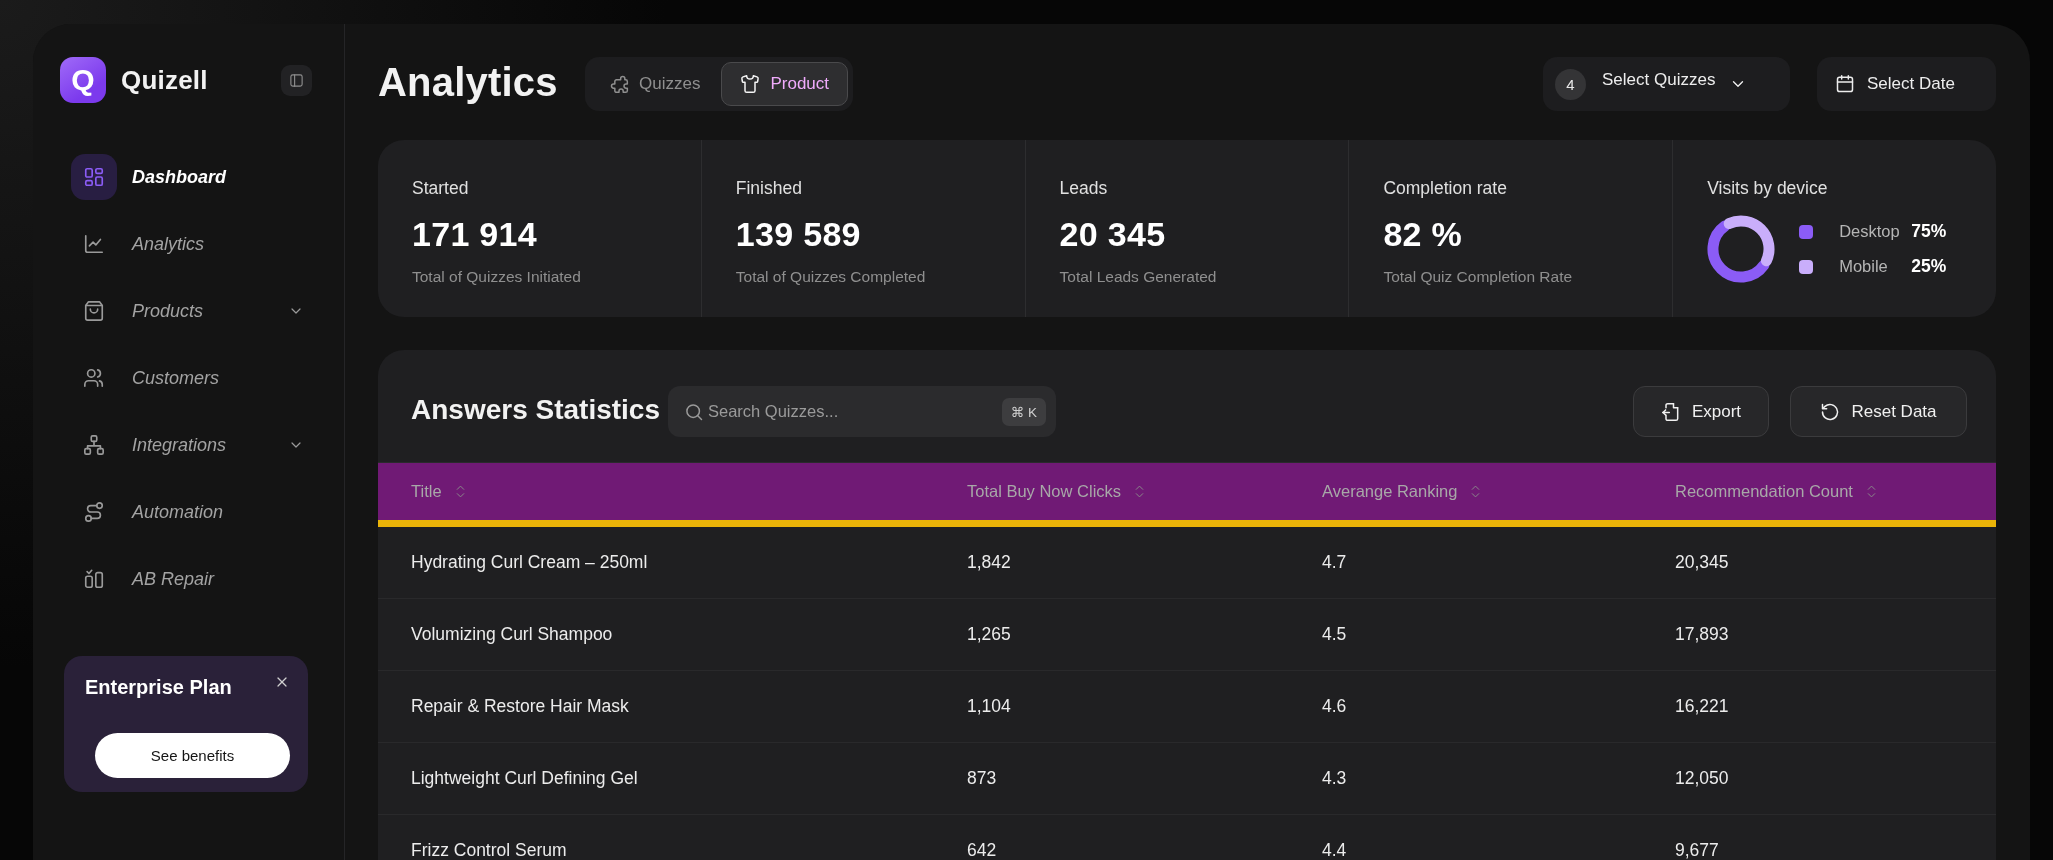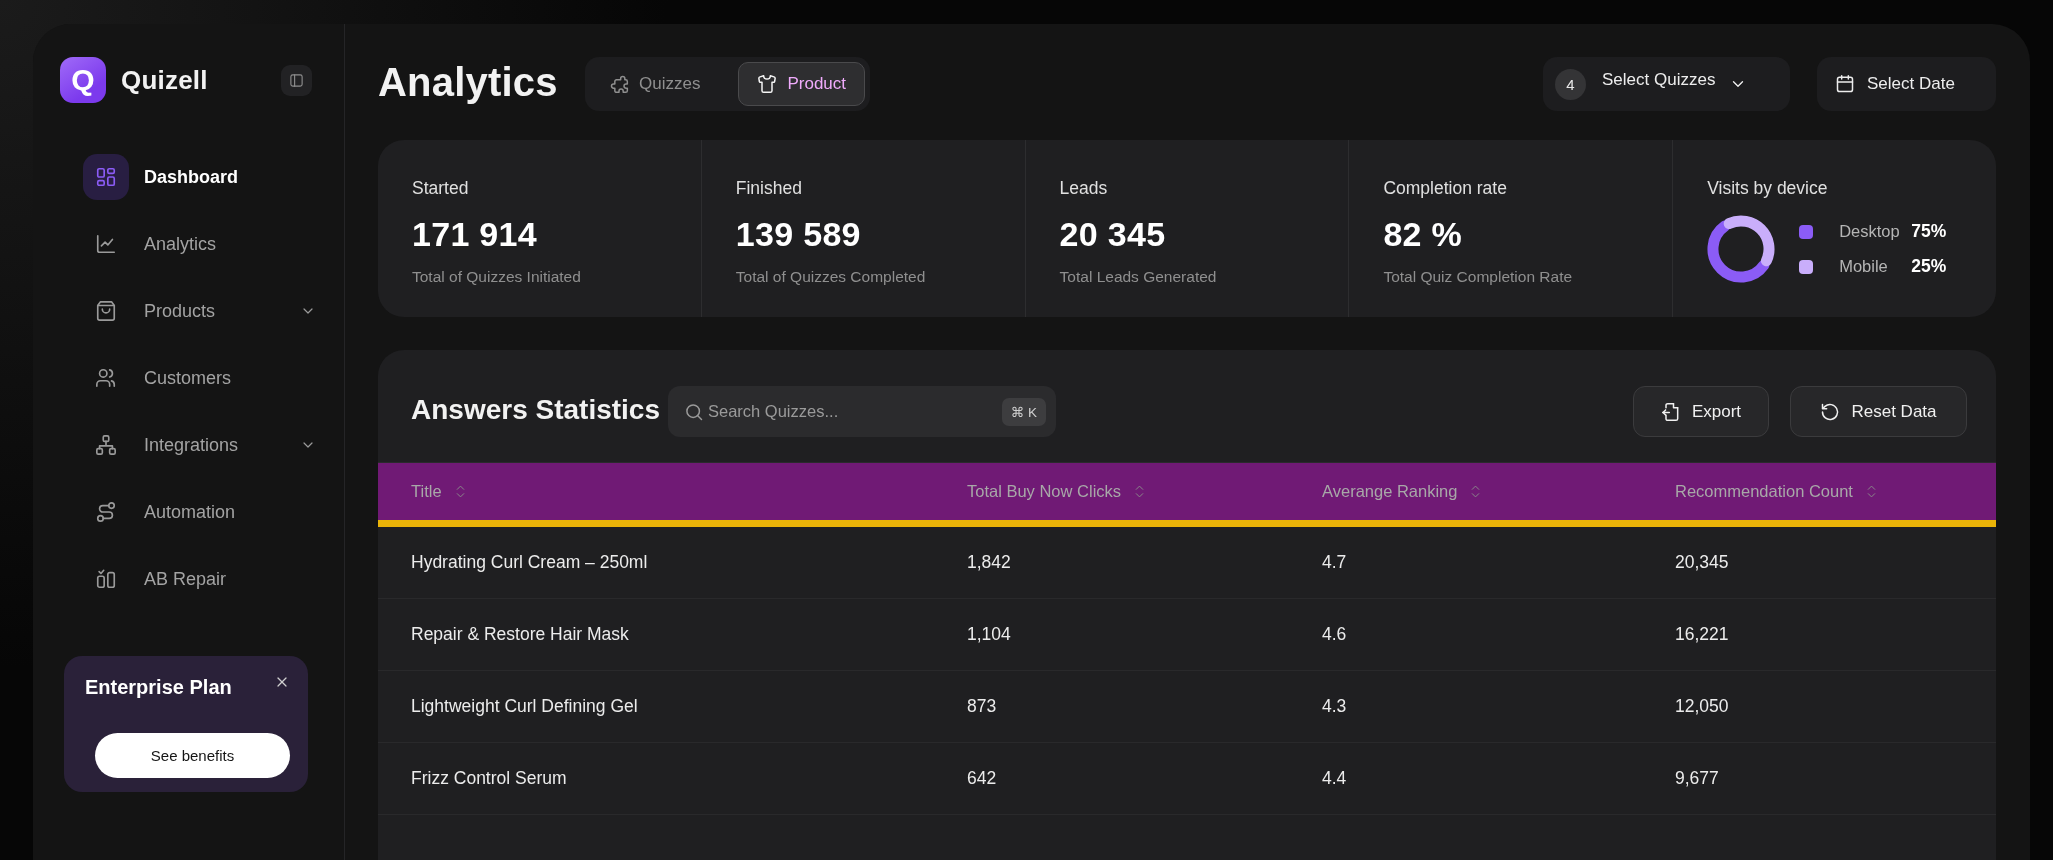--- a/index.html
+++ b/index.html
@@ -26,21 +26,21 @@
     width:46px; height:46px; border-radius:13px;
     background:linear-gradient(145deg,#a06bf8 0%,#7c3aed 70%);
     display:flex; align-items:center; justify-content:center;
     font-size:30px; font-weight:800; color:#ffffff;
   }
   .logo-name { margin-left:15px; font-size:26px; font-weight:700; letter-spacing:.2px; }
   .collapse-btn {
     position:absolute; right:6px; top:8px; width:31px; height:31px; border-radius:9px;
     background:#222224; display:flex; align-items:center; justify-content:center; cursor:pointer;
   }
-  .nav { position:absolute; left:16px; top:130px; width:100%; }
+  .nav { position:absolute; left:4px; top:130px; width:100%;font-style:italic; }
   .nav-item { position:relative; height:46px; margin-bottom:21px; display:flex; align-items:center; padding-left:34px; cursor:pointer; }
   .nav-icon-box { width:46px; height:46px; border-radius:14px; display:flex; align-items:center; justify-content:center; flex:0 0 46px; }
   .nav-item.active .nav-icon-box { background:#281e42; }
   .nav-item svg { stroke:#9a9a9a; }
   .nav-item.active svg { stroke:#8b5cf6; }
   .nav-label { margin-left:15px; font-size:18px; color:#a3a3a3; }
   .nav-item.active .nav-label { color:#ffffff; font-weight:600; }
   .nav-chevron { position:absolute; right:44px; top:50%; transform:translateY(-50%); display:flex; }
   
   .plan-card {
@@ -51,21 +51,21 @@
   .plan-close { position:absolute; right:16px; top:16px; width:20px; height:20px; display:flex; align-items:center; justify-content:center; cursor:pointer; }
   .plan-btn {
     position:absolute; left:31px; right:18px; bottom:14px; height:45px; border-radius:23px;
     background:#ffffff; border:none; font-family:inherit; font-size:15px; font-weight:500; color:#151515;
     display:flex; align-items:center; justify-content:center; cursor:pointer;
   }
   
   .page-title { position:absolute; left:345px; top:36px; font-size:40px; font-weight:700; letter-spacing:.2px; }
   .tab-group {
     position:absolute; left:552px; top:33px; height:54px; border-radius:14px;
-    background:#1d1d1f; display:flex; align-items:center; padding:5px; gap:19px;
+    background:#1d1d1f; display:flex; align-items:center; padding:5px; gap:2px;
   }
   .tab { display:flex; align-items:center; gap:10px; padding:0 18px; height:44px; border-radius:10px; font-size:17px; color:#8f8f8f; cursor:pointer; border:1px solid transparent; }
   .tab svg { stroke:#8f8f8f; }
   .tab.active { background:#2e2e30; border-color:#4a4a4c; color:#f0abfc; }
   .tab.active svg { stroke:#f5f5f5; }
   .hdr-btn {
     position:absolute; top:33px; height:54px; border-radius:14px; background:#1d1d1f;
     display:flex; align-items:center; cursor:pointer; font-size:17px; color:#ededed;
   }
   .btn-select-quizzes { left:1510px; width:247px; padding:0 20px 0 12px; }
@@ -381,20 +381,26 @@
     </div>
 
     <div class="table-body">
       <div class="tr grid-row">
         <div class="td-title">Hydrating Curl Cream – 250ml</div>
         <div>1,842</div>
         <div>4.7</div>
         <div>20,345</div>
       </div>
       <div class="tr grid-row">
+        <div class="td-title">Volumizing Curl Shampoo</div>
+        <div>1,265</div>
+        <div>4.5</div>
+        <div>17,893</div>
+      </div>
+      <div class="tr grid-row">
         <div class="td-title">Repair &amp; Restore Hair Mask</div>
         <div>1,104</div>
         <div>4.6</div>
         <div>16,221</div>
       </div>
       <div class="tr grid-row">
         <div class="td-title">Lightweight Curl Defining Gel</div>
         <div>873</div>
         <div>4.3</div>
         <div>12,050</div>

